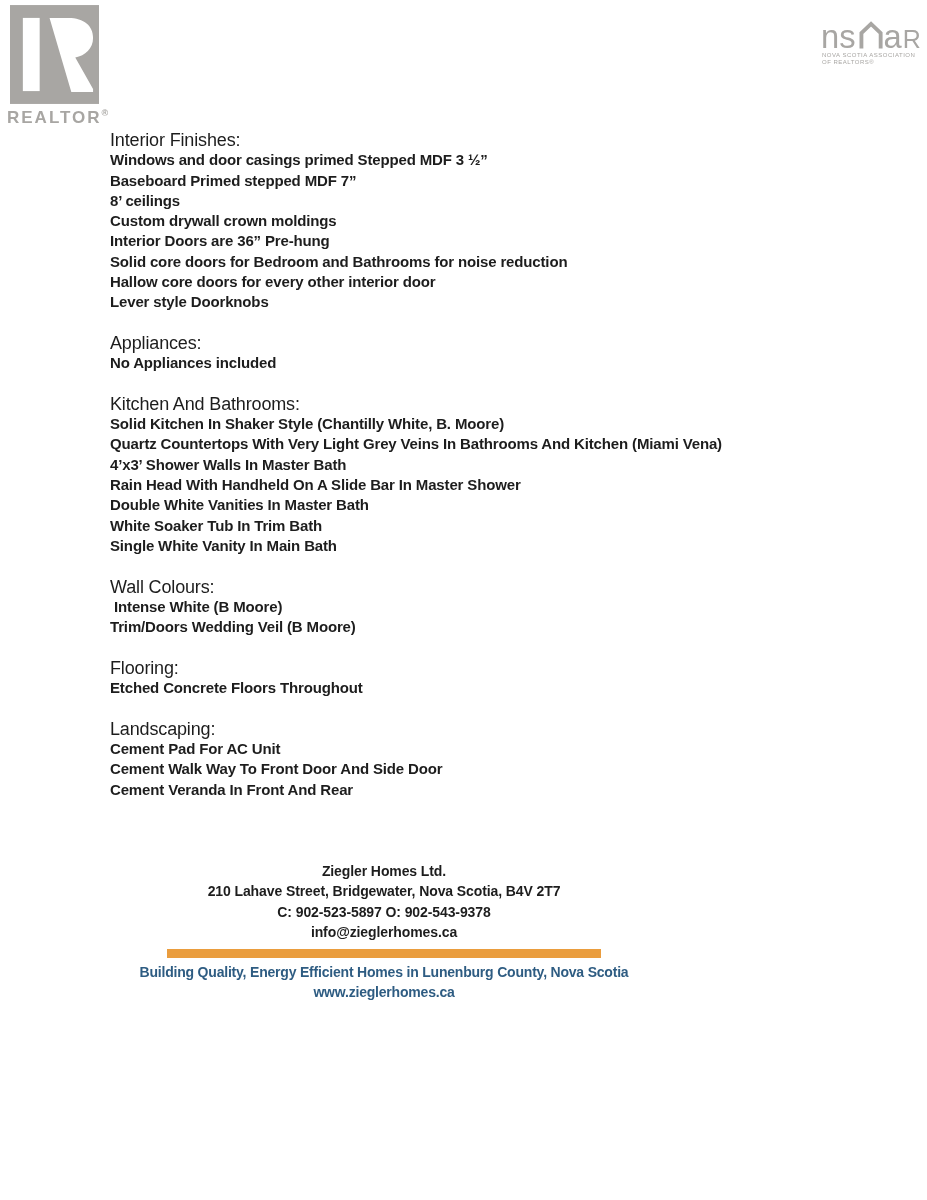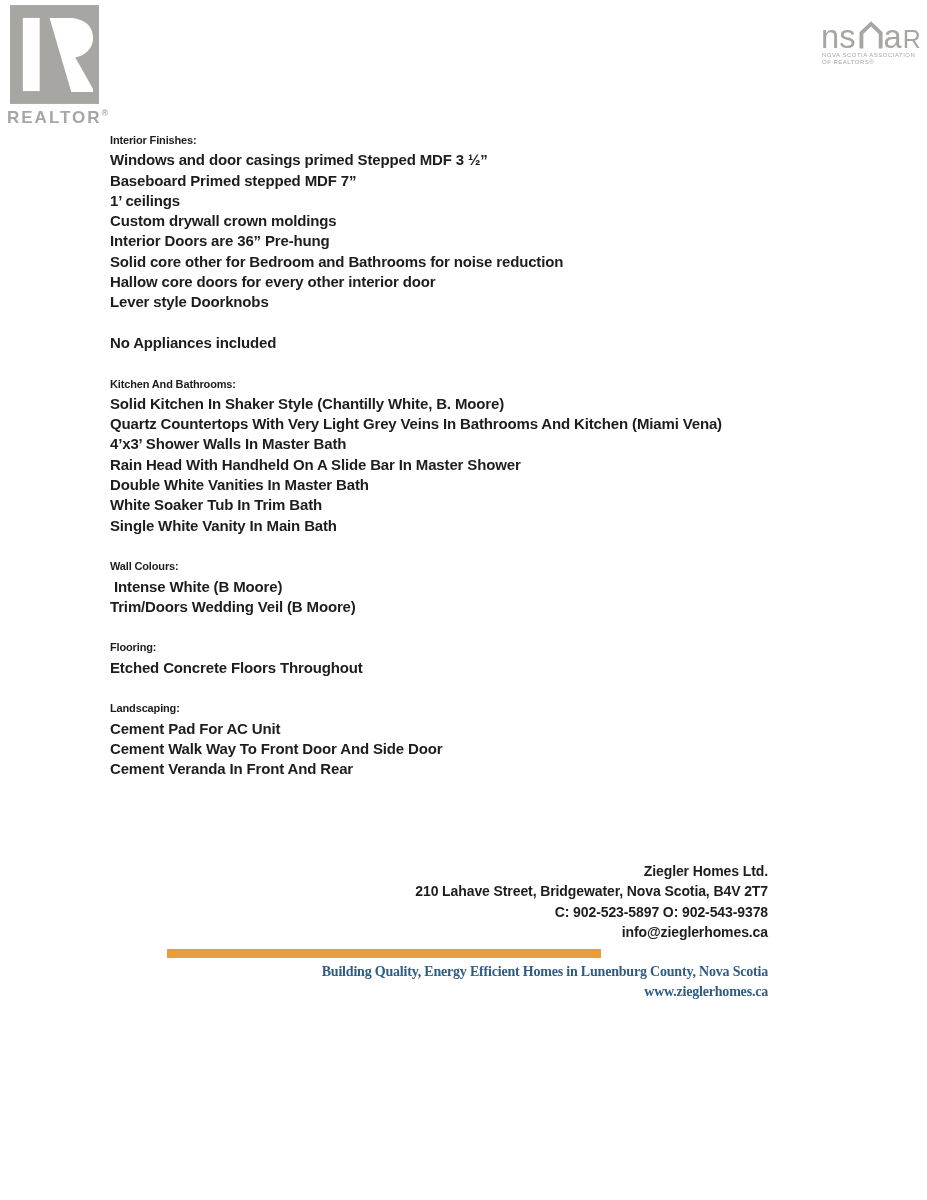--- a/index.html
+++ b/index.html
@@ -36,42 +36,42 @@
   .nsar-txt{font-family:"Liberation Sans","DejaVu Sans",sans-serif;fill:var(--logo-gray);}
   .nsar-ns,.nsar-a{font-size:34px;}
   .nsar-r{font-size:26px;font-weight:400;}
   .house-path{fill:none;stroke:var(--logo-gray);stroke-width:4;}
   .nsar-sub{margin-top:1px;font-size:6px;line-height:7px;letter-spacing:.5px;color:var(--logo-gray);white-space:nowrap;}
 
   
   main{position:absolute;left:110px;top:130px;width:790px;}
   .doc-section{margin:0 0 20.3px 0;}
   .sec-heading{
-    font-size:11px;font-weight:700;line-height:20.3px;
+    font-size:18px;font-weight:400;line-height:20.3px;
     letter-spacing:-0.15px;color:var(--body-text);
   }
   .sec-item{
     font-size:15px;font-weight:700;line-height:20.3px;
     letter-spacing:-0.15px;color:var(--body-text);
     white-space:pre-wrap;
   }
 
   
-  footer{position:absolute;left:0;top:861px;width:768px;text-align:right;}
+  footer{position:absolute;left:0;top:861px;width:768px;text-align:center;}
   .contact-line{
     font-size:14px;font-weight:700;line-height:20.3px;
     letter-spacing:-0.1px;color:var(--body-text);
   }
   .divider{
     width:434px;height:9px;margin:7px auto 4px auto;
     background:var(--divider-orange);
   }
   .tagline-line{
     font-size:14px;font-weight:700;line-height:20.3px;
-    letter-spacing:-0.2px;color:var(--tagline-blue);font-family:Liberation Serif, serif;
+    letter-spacing:-0.2px;color:var(--tagline-blue);
   }
 </style>
 </head>
 <body>
 
 <div class="page">
 
   <div class="realtor-logo">
     <svg width="89" height="99" viewBox="0 0 90 100" aria-hidden="true">
       <rect class="realtor-box-bg" x="0" y="0" width="90" height="100"></rect>
@@ -92,28 +92,29 @@
       <div>NOVA SCOTIA ASSOCIATION</div>
       <div>OF REALTORS®</div>
     </div>
   </div>
 
   <main>
       <section class="doc-section">
         <h2 class="sec-heading">Interior Finishes:</h2>
         <p class="sec-item">Windows and door casings primed Stepped MDF 3 ½”</p>
         <p class="sec-item">Baseboard Primed stepped MDF 7”</p>
-        <p class="sec-item">1’ ceilings</p>
+        <p class="sec-item">8’ ceilings</p>
         <p class="sec-item">Custom drywall crown moldings</p>
         <p class="sec-item">Interior Doors are 36” Pre-hung</p>
-        <p class="sec-item">Solid core other for Bedroom and Bathrooms for noise reduction</p>
+        <p class="sec-item">Solid core doors for Bedroom and Bathrooms for noise reduction</p>
         <p class="sec-item">Hallow core doors for every other interior door</p>
         <p class="sec-item">Lever style Doorknobs</p>
       </section>
       <section class="doc-section">
+        <h2 class="sec-heading">Appliances:</h2>
         <p class="sec-item">No Appliances included</p>
       </section>
       <section class="doc-section">
         <h2 class="sec-heading">Kitchen And Bathrooms:</h2>
         <p class="sec-item">Solid Kitchen In Shaker Style (Chantilly White, B. Moore)</p>
         <p class="sec-item">Quartz Countertops With Very Light Grey Veins In Bathrooms And Kitchen (Miami Vena)</p>
         <p class="sec-item">4’x3’ Shower Walls In Master Bath</p>
         <p class="sec-item">Rain Head With Handheld On A Slide Bar In Master Shower</p>
         <p class="sec-item">Double White Vanities In Master Bath</p>
         <p class="sec-item">White Soaker Tub In Trim Bath</p>

